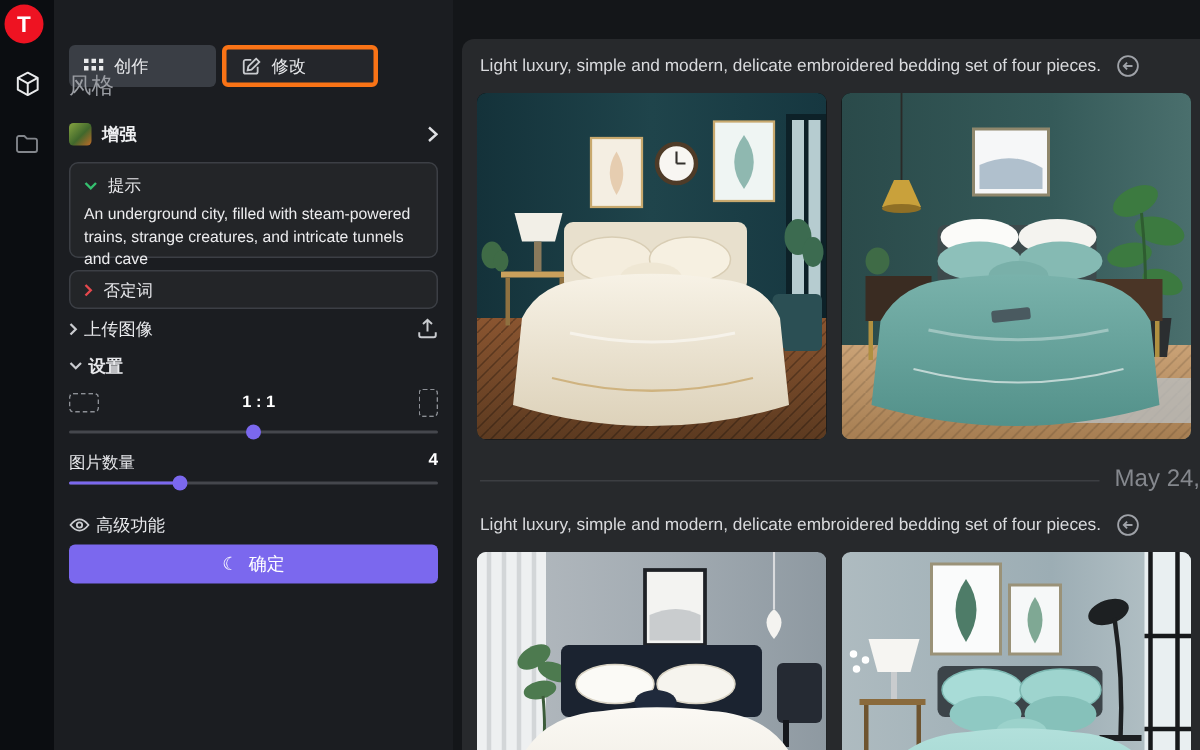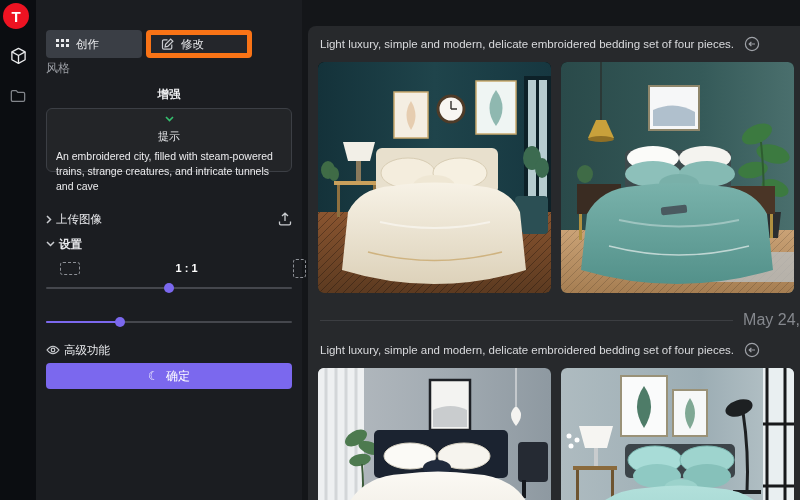--- a/index.html
+++ b/index.html
@@ -14,41 +14,41 @@
           background:#ee1322; display:flex; align-items:center; justify-content:center;
           color:#fff; font-weight:bold; font-size:15px; }
   .rail-icon { position:absolute; left:9px; width:18px; height:18px; display:flex; align-items:center; justify-content:center; }
   .rail-icon svg { display:block; }
   
   .panel { position:absolute; left:36px; top:0; width:266px; height:500px; background:#1b1d21; z-index:2; }
   .tabs { position:absolute; left:10px; top:30px; width:206px; height:28px; display:flex; gap:4px; }
   .tab { flex:1; display:flex; align-items:center; gap:7px; padding-left:10px;
          border-radius:4px; font-size:11.5px; color:#e8e9ec; cursor:default; }
   .tab.active { background:#3a3e45; }
-  .tab.inactive { background:#24262b; border:5px solid #f97316;align-items:center; }
+  .tab.inactive { background:#24262b; border:3px solid #f97316;align-items:center; }
   .tab svg { display:block; }
-  .sec-label { position:absolute; left:10px; top:60px; font-size:12px; color:#9a9da3; }
+  .sec-label { position:absolute; left:10px; top:48px; font-size:15px; color:#9a9da3; }
   .style-row { position:absolute; left:10px; top:80px; width:246px; height:18px;
-               display:flex; align-items:center; gap:7px;flex-direction:column; }
+               display:flex; align-items:center; gap:7px; }
   .style-thumb { width:15px; height:15px; border-radius:3px;
                  background:linear-gradient(135deg,#86a441 0%,#41682c 55%,#c06a28 100%); }
   .style-name { font-size:11.5px; color:#f0f1f3; font-weight:bold; }
   .row-spacer { flex:1; }
   .box { position:absolute; left:10px; width:246px; background:#232528;
          border:1px solid #3c3f45; border-radius:6px; padding:7px 9px; }
   .box-prompt { top:108px; height:64px; }
   .box-neg { top:180px; height:26px; padding:5px 9px; }
-  .box-head { display:flex; align-items:center; gap:7px; font-size:11px; color:#e8e9ec;flex-direction:column; }
+  .box-head { display:flex; align-items:center; gap:7px; font-size:11px; color:#e8e9ec; }
   .prompt-text { margin-top:5px; font-size:10.5px; line-height:1.45; color:#ececee; }
   .flat-row { position:absolute; left:10px; width:246px; display:flex; align-items:center; gap:4px;
               font-size:11.5px; color:#e8e9ec; }
   .upload-row { top:210px; height:18px; }
   .settings-row { top:236px; height:16px;font-weight:bold; }
   .advanced-row { top:342px; height:16px; }
-  .aspect-row { position:absolute; left:24px; top:258px; width:246px; height:20px;
+  .aspect-row { position:absolute; left:10px; top:258px; width:246px; height:20px;
                 display:flex; align-items:center; }
   .ar-land { width:20px; height:13px; border:1px dashed #8d9096; border-radius:3px; }
   .ar-port { width:13px; height:19px; border:1px dashed #8d9096; border-radius:3px; }
   .ar-value { flex:1; text-align:center; font-size:11px; font-weight:bold; color:#fff; }
   .slider { position:absolute; left:10px; width:246px; height:10px; }
   .slider .track { position:absolute; left:0; right:0; top:4px; height:2px; background:#45474d; border-radius:2px; }
   .slider .fill { position:absolute; left:0; top:4px; height:2px; background:#7b68ee; border-radius:2px; }
   .slider .thumb { position:absolute; top:0; width:10px; height:10px; margin-left:-5px;
                    border-radius:50%; background:#7b68ee; }
   .slider1 { top:283px; } .slider2 { top:317px; }
@@ -125,23 +125,31 @@
       </svg>
   </div>
 
   <div class="box box-prompt">
     <div class="box-head">
       <svg class="chev" width="9" height="6" viewBox="0 0 9 6" fill="none" stroke="#35c06f" stroke-width="1.6">
           <path d="M1 1 l3.5 3.5 L8 1"></path>
         </svg>
       <span>提示</span>
     </div>
-    <div class="prompt-text">An embroidered city, filled with steam-powered trains, strange creatures, and intricate tunnels and cave</div>
-  </div>
-
+    <div class="prompt-text">An underground city, filled with steam-powered trains, strange creatures, and intricate tunnels and cave</div>
+  </div>
+
+  <div class="box box-neg">
+    <div class="box-head">
+      <svg class="chev" width="6" height="9" viewBox="0 0 6 9" fill="none" stroke="#e5484d" stroke-width="1.6">
+          <path d="M1 1 l3.5 3.5 L1 8"></path>
+        </svg>
+      <span>否定词</span>
+    </div>
+  </div>
 
   <div class="flat-row upload-row">
     <svg class="chev" width="6" height="9" viewBox="0 0 6 9" fill="none" stroke="#caccd0" stroke-width="1.5">
         <path d="M1 1 l3.5 3.5 L1 8"></path>
       </svg>
     <span>上传图像</span>
     <span class="row-spacer"></span>
     <svg width="14" height="14" viewBox="0 0 14 14" fill="none" stroke="#caccd0" stroke-width="1.3">
       <path d="M7 9 V1.5 M4 4 L7 1.2 L10 4"></path>
         <path d="M1.5 9.5 v2 a1.3 1.3 0 0 0 1.3 1.3 h8.4 a1.3 1.3 0 0 0 1.3-1.3 v-2"></path>
@@ -158,20 +166,24 @@
   <div class="aspect-row">
     <div class="ar-land"></div>
     <div class="ar-value">1 : 1</div>
     <div class="ar-port"></div>
   </div>
   <div class="slider slider1">
     <div class="track"></div>
     <div class="thumb" style="left: 50%;"></div>
   </div>
 
+  <div class="count-row">
+    <span>图片数量</span>
+    <span class="count-val">4</span>
+  </div>
   <div class="slider slider2">
     <div class="track"></div>
     <div class="fill" style="width: 30%;"></div>
     <div class="thumb" style="left: 30%;"></div>
   </div>
 
   <div class="flat-row advanced-row">
     <svg width="14" height="10" viewBox="0 0 14 10" fill="none" stroke="#caccd0" stroke-width="1.2">
       <path d="M1 5 q6 -7.5 12 0 q-6 7.5 -12 0 Z"></path>
         <circle cx="7" cy="5" r="1.8"></circle>

